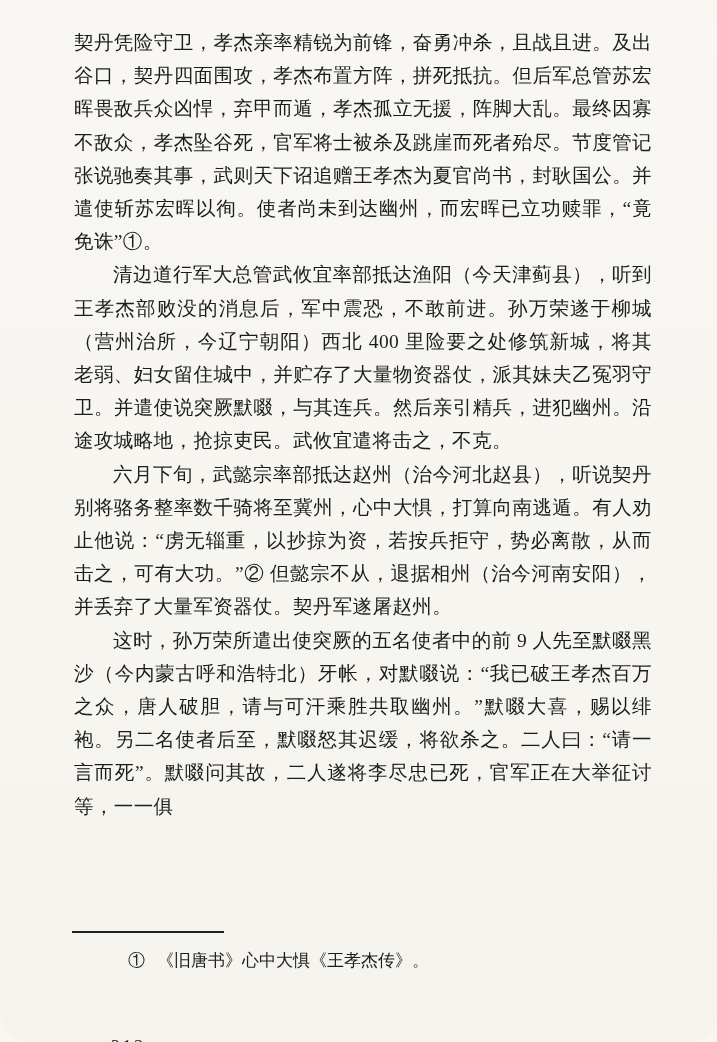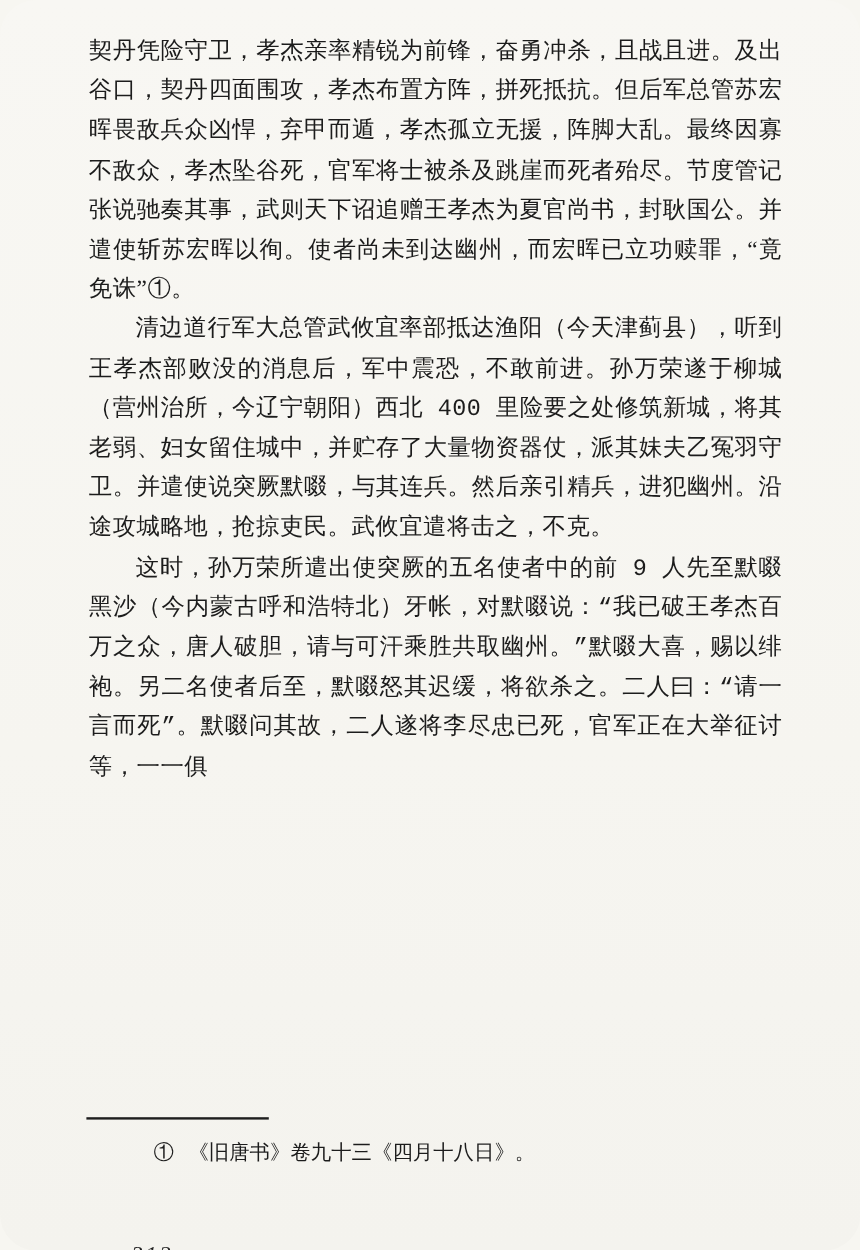--- a/index.html
+++ b/index.html
@@ -30,21 +30,20 @@
     line-height: 33.2px;
     text-align: justify;
     text-justify: inter-character;
     letter-spacing: 0.4px;
   }
   .para {
     margin: 0;
   }
   .para.indent {
     text-indent: 2em;
-    font-family: Liberation Mono, monospace;
   }
   .footnote-rule {
     position: absolute;
     left: 72px;
     top: 931px;
     width: 152px;
     height: 2px;
     background: #1e1e1e;
   }
   .footnotes {
@@ -72,22 +71,23 @@
     font-style: italic;
   }
 </style>
 </head>
 <body>
 
 <div class="page">
   <main class="body-text">
       <p class="para">契丹凭险守卫，孝杰亲率精锐为前锋，奋勇冲杀，且战且进。及出谷口，契丹四面围攻，孝杰布置方阵，拼死抵抗。但后军总管苏宏晖畏敌兵众凶悍，弃甲而遁，孝杰孤立无援，阵脚大乱。最终因寡不敌众，孝杰坠谷死，官军将士被杀及跳崖而死者殆尽。节度管记张说驰奏其事，武则天下诏追赠王孝杰为夏官尚书，封耿国公。并遣使斩苏宏晖以徇。使者尚未到达幽州，而宏晖已立功赎罪，“竟免诛”①。</p>
       <p class="para indent">清边道行军大总管武攸宜率部抵达渔阳（今天津蓟县），听到王孝杰部败没的消息后，军中震恐，不敢前进。孙万荣遂于柳城（营州治所，今辽宁朝阳）西北 400 里险要之处修筑新城，将其老弱、妇女留住城中，并贮存了大量物资器仗，派其妹夫乙冤羽守卫。并遣使说突厥默啜，与其连兵。然后亲引精兵，进犯幽州。沿途攻城略地，抢掠吏民。武攸宜遣将击之，不克。</p>
+      <p class="para indent">六月下旬，武懿宗率部抵达赵州（治今河北赵县），听说契丹别将骆务整率数千骑将至冀州，心中大惧，打算向南逃遁。有人劝止他说：“虏无辎重，以抄掠为资，若按兵拒守，势必离散，从而击之，可有大功。”② 但懿宗不从，退据相州（治今河南安阳），并丢弃了大量军资器仗。契丹军遂屠赵州。</p>
       <p class="para indent">这时，孙万荣所遣出使突厥的五名使者中的前 9 人先至默啜黑沙（今内蒙古呼和浩特北）牙帐，对默啜说：“我已破王孝杰百万之众，唐人破胆，请与可汗乘胜共取幽州。”默啜大喜，赐以绯袍。另二名使者后至，默啜怒其迟缓，将欲杀之。二人曰：“请一言而死”。默啜问其故，二人遂将李尽忠已死，官军正在大举征讨等，一一俱</p>
     </main>
   <div class="footnote-rule"></div>
   <section class="footnotes">
       <div class="footnote">
-    <span class="fn-marker">①</span><span class="fn-text">《旧唐书》卷九十三《四月十八日》。</span>
+    <span class="fn-marker">①</span><span class="fn-text">《旧唐书》心中大惧《王孝杰传》。</span>
   </div>
     </section>
   <div class="page-number">— 312 —</div>
 </div>
 
 </body></html>

